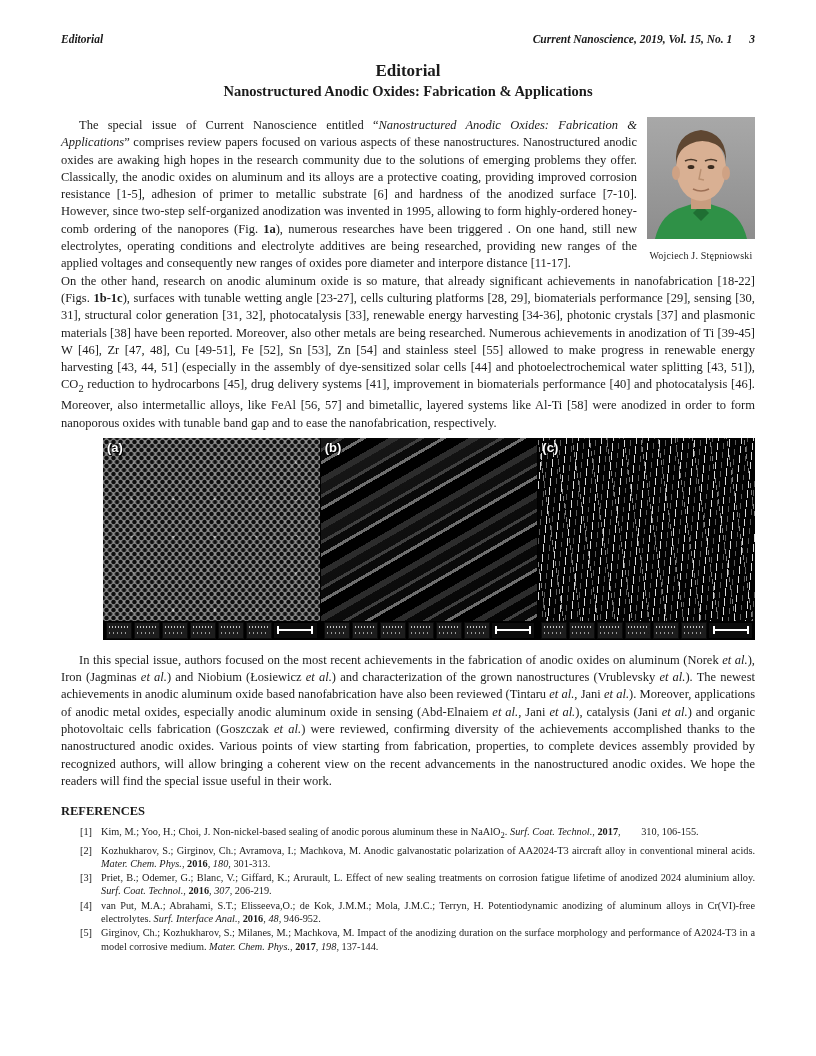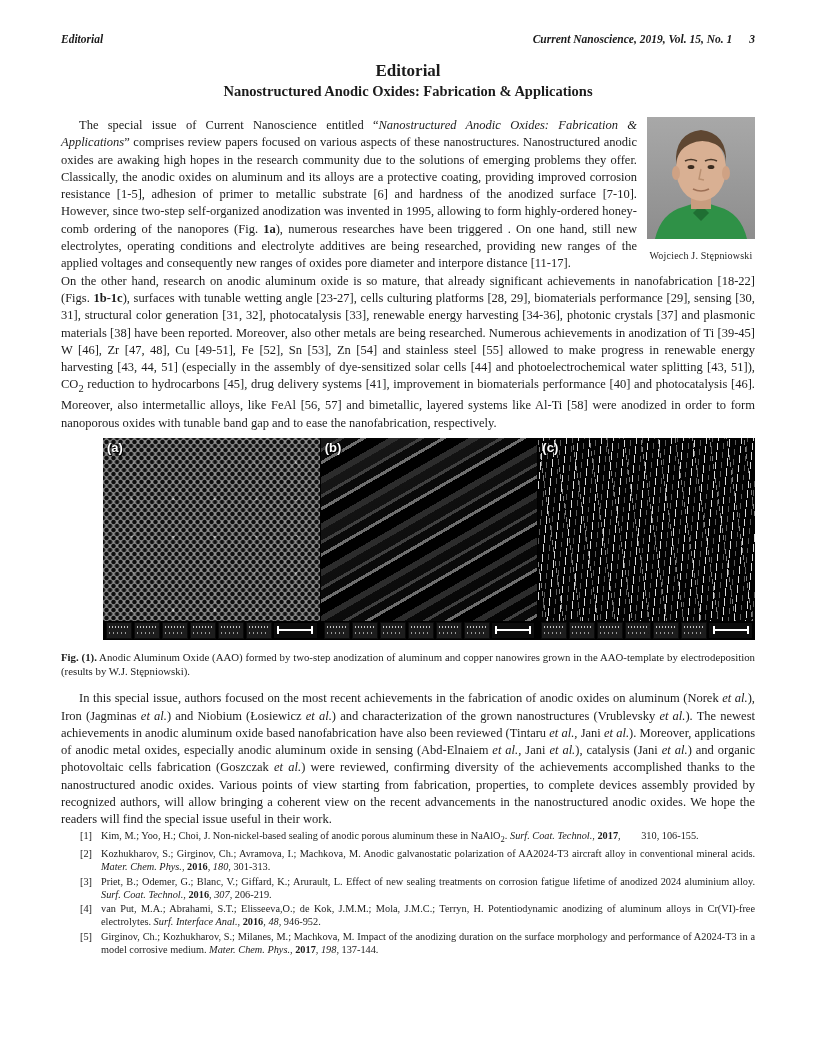--- a/index.html
+++ b/index.html
@@ -161,27 +161,27 @@
               <span class="cell"></span>
               <span class="cell"></span>
               <span class="cell"></span>
             <span class="scalebar">
                 <span class="bar"></span>
               </span>
           </div>
           <span class="panel-label">(c)</span>
         </div>
       </div>
-      <div class="figcaption"><span style="font-weight: bold;">Fig. (1).</span><span> Anodic Aluminum Oxide (AAO) formed by two-step anodization of aluminum and copper nanowires grown in the AAO-template by electrodeposition (results by W.J. Stępniowski).</span></div>
     </div>
 
     <div class="bodytext" style="margin-top:12px;">
       <p class="para indent"><span>In this special issue, authors focused on the most recent achievements in the fabrication of anodic oxides on aluminum (Norek </span><span style="font-style: italic;">et al.</span><span>), Iron (Jagminas </span><span style="font-style: italic;">et al.</span><span>) and Niobium (Łosiewicz </span><span style="font-style: italic;">et al.</span><span>) and characterization of the grown nanostructures (Vrublevsky </span><span style="font-style: italic;">et al.</span><span>). The newest achievements in anodic aluminum oxide based nanofabrication have  also been reviewed (Tintaru </span><span style="font-style: italic;">et al.</span><span>, Jani </span><span style="font-style: italic;">et al.</span><span>). Moreover, applications of anodic metal oxides, especially anodic aluminum oxide in sensing (Abd-Elnaiem </span><span style="font-style: italic;">et al.</span><span>, Jani </span><span style="font-style: italic;">et al.</span><span>), catalysis (Jani </span><span style="font-style: italic;">et al.</span><span>) and organic photovoltaic cells fabrication (Goszczak </span><span style="font-style: italic;">et al.</span><span>) were reviewed, confirming diversity of the achievements accomplished thanks to the nanostructured anodic oxides. Various points of view starting from  fabrication,  properties, to complete devices assembly provided by recognized authors, will allow bringing a coherent view on the recent advancements in the nanostructured anodic oxides. We hope the readers will find the special issue useful in their work.</span></p>
     </div>
 
+    <div class="refs-heading">REFERENCES</div>
 
     <div class="reflist">
       <div class="refitem">
         <span class="ref-num">[1]</span>
         <span class="ref-body"><span>Kim, M.; Yoo, H.; Choi, J. Non-nickel-based sealing of anodic porous aluminum these in NaAlO</span><sub>2</sub><span>. </span><span style="font-style: italic;">Surf. Coat. Technol.</span><span>, </span><span style="font-weight: bold;">2017</span><span>, </span><span style=" margin-left: 18px;">310</span><span>, 106-155.</span></span>
       </div>
       <div class="refitem">
         <span class="ref-num">[2]</span>
         <span class="ref-body"><span>Kozhukharov, S.; Girginov, Ch.; Avramova, I.; Machkova, M. Anodic galvanostatic polarization of AA2024-T3 aircraft alloy in conventional mineral acids. </span><span style="font-style: italic;">Mater. Chem. Phys.</span><span>, </span><span style="font-weight: bold;">2016</span><span>, </span><span style="font-style: italic;">180</span><span>, 301-313.</span></span>
       </div>

